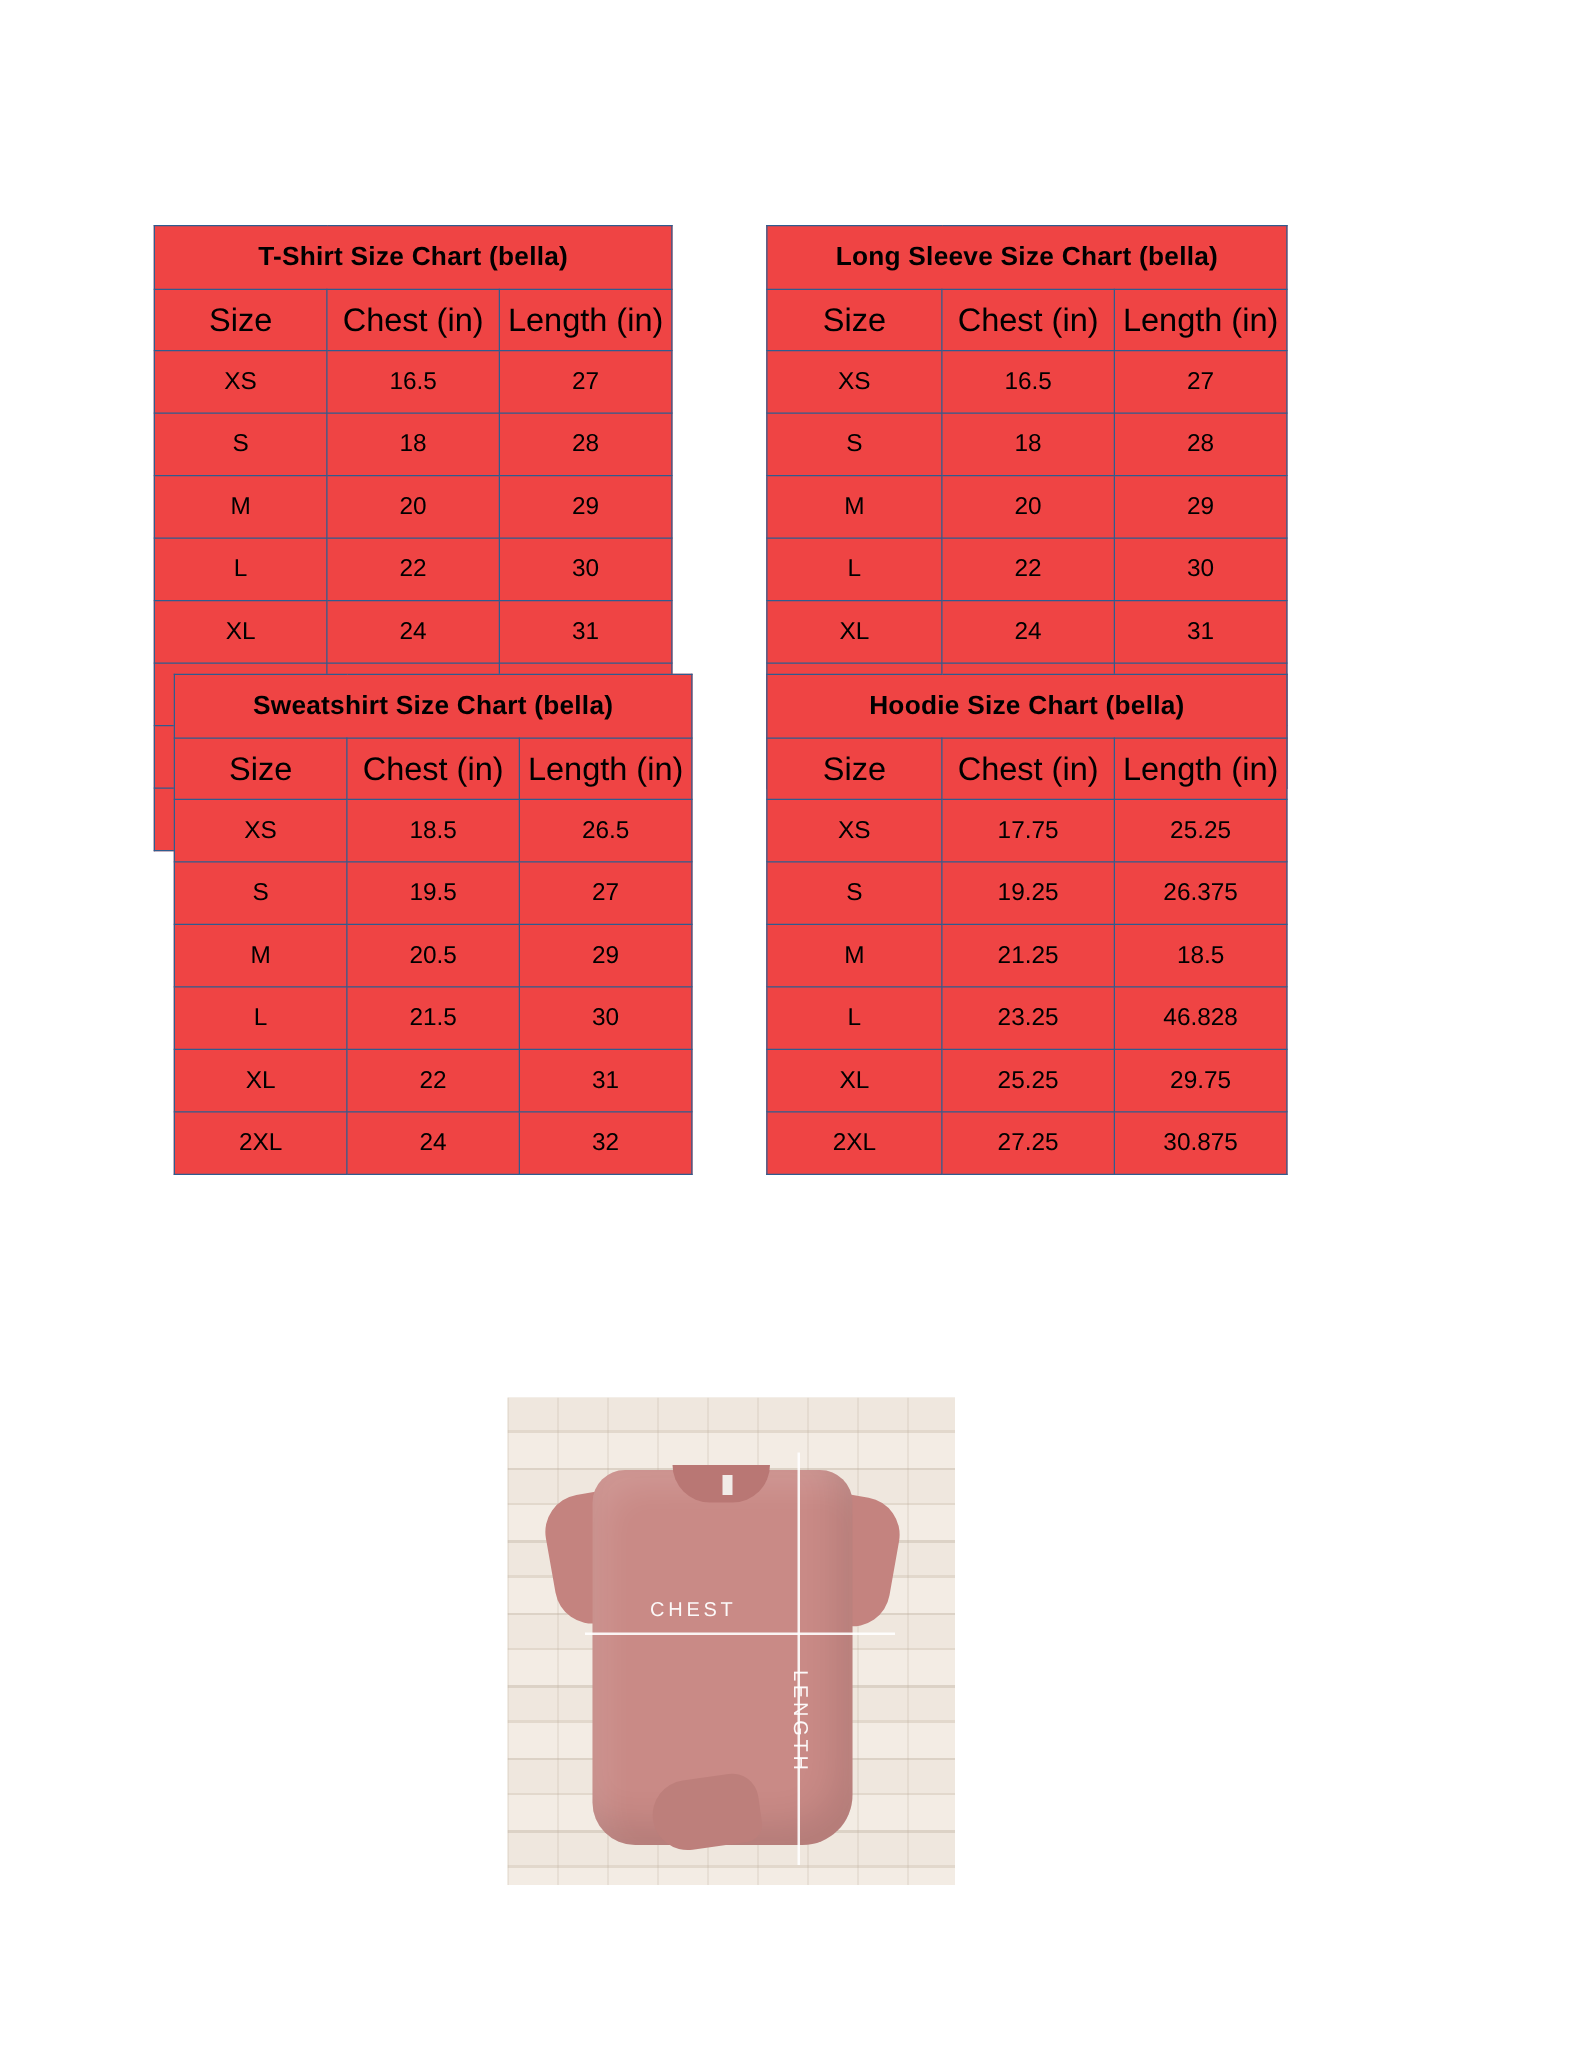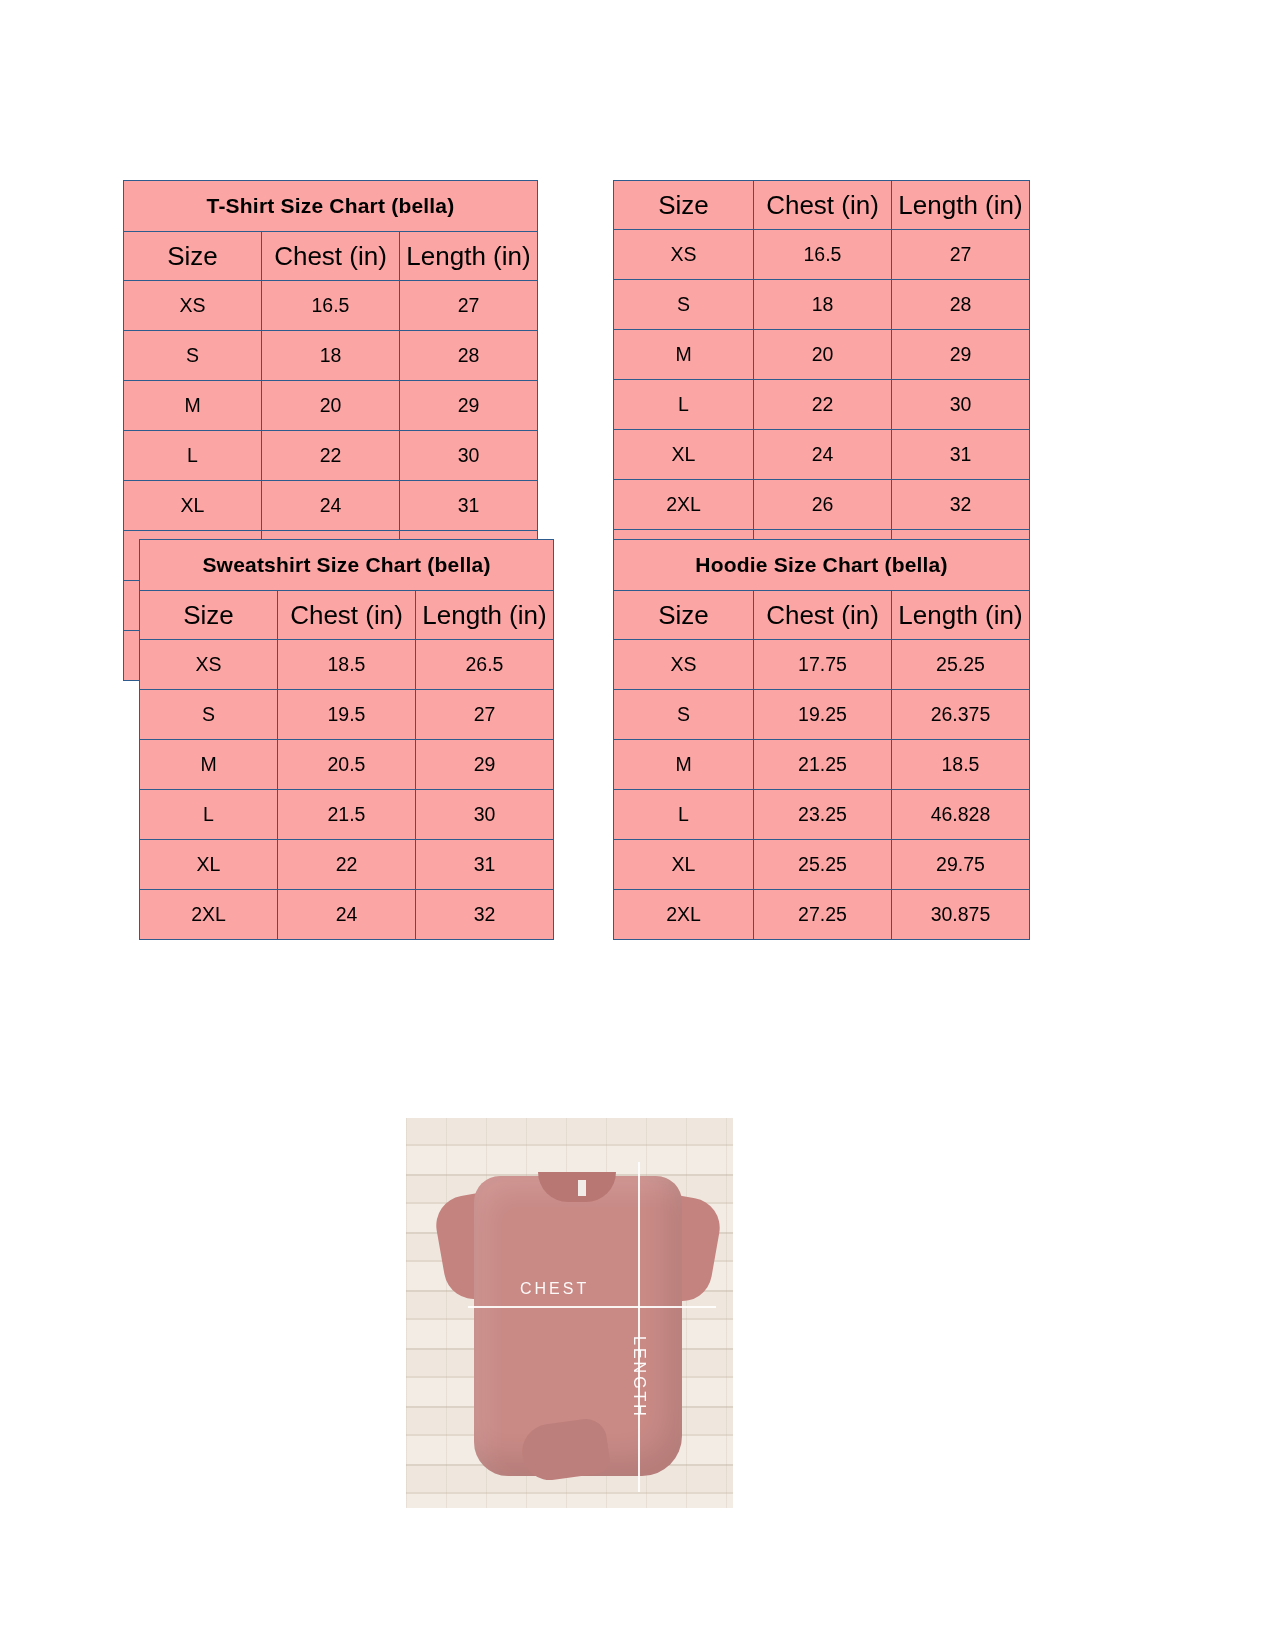--- a/index.html
+++ b/index.html
@@ -30,21 +30,21 @@
     width: 920px;
   }
 
   .table-block {
     box-sizing: border-box;
   }
 
   .size-table {
     border-collapse: collapse;
     table-layout: fixed;
-    background: #fca5a5;
+    background: #ef4444;
   }
   .size-table td, .size-table th {
     border: 1.6px solid #2f5c8f;
     text-align: center;
     vertical-align: middle;
     font-weight: normal;
     font-size: 19.5px;
     color: #000000;
     padding: 0;
   }
@@ -74,21 +74,21 @@
   .block-tshirt    { position: absolute; left: 0px;   top: 0px; }
   .block-longsleeve{ position: absolute; left: 490px; top: 0px; }
   .block-sweatshirt{ position: absolute; left: 0px;   top: 359px; margin-left: 16px; }
   .block-hoodie    { position: absolute; left: 490px; top: 359px; }
 
   
   .photo {
     position: absolute;
     left: 406px;
     top: 1118px;
-    width: 327px;
+    width: 358px;
     height: 390px;
     overflow: hidden;
     background: #e9e1d8;
   }
   .wood {
     position: absolute;
     inset: 0;
     background:
       repeating-linear-gradient(
         180deg,
@@ -285,20 +285,23 @@
     </div>
 
     <div class="table-block block-longsleeve">
       <table class="size-table">
         <colgroup>
           <col class="col-size-w">
             <col class="col-chest-w">
             <col class="col-length-w">
         </colgroup>
         <tbody>
+          <tr>
+            <td class="title-cell" colspan="3">Long Sleeve Size Chart  (bella)</td>
+          </tr>
           <tr>
             <td class="hdr-cell">Size</td>
             <td class="hdr-cell">Chest (in)</td>
             <td class="hdr-cell">Length (in)</td>
           </tr>
           <tr>
             <td class="data-cell">XS</td>
             <td class="data-cell">16.5</td>
             <td class="data-cell">27</td>
           </tr>

